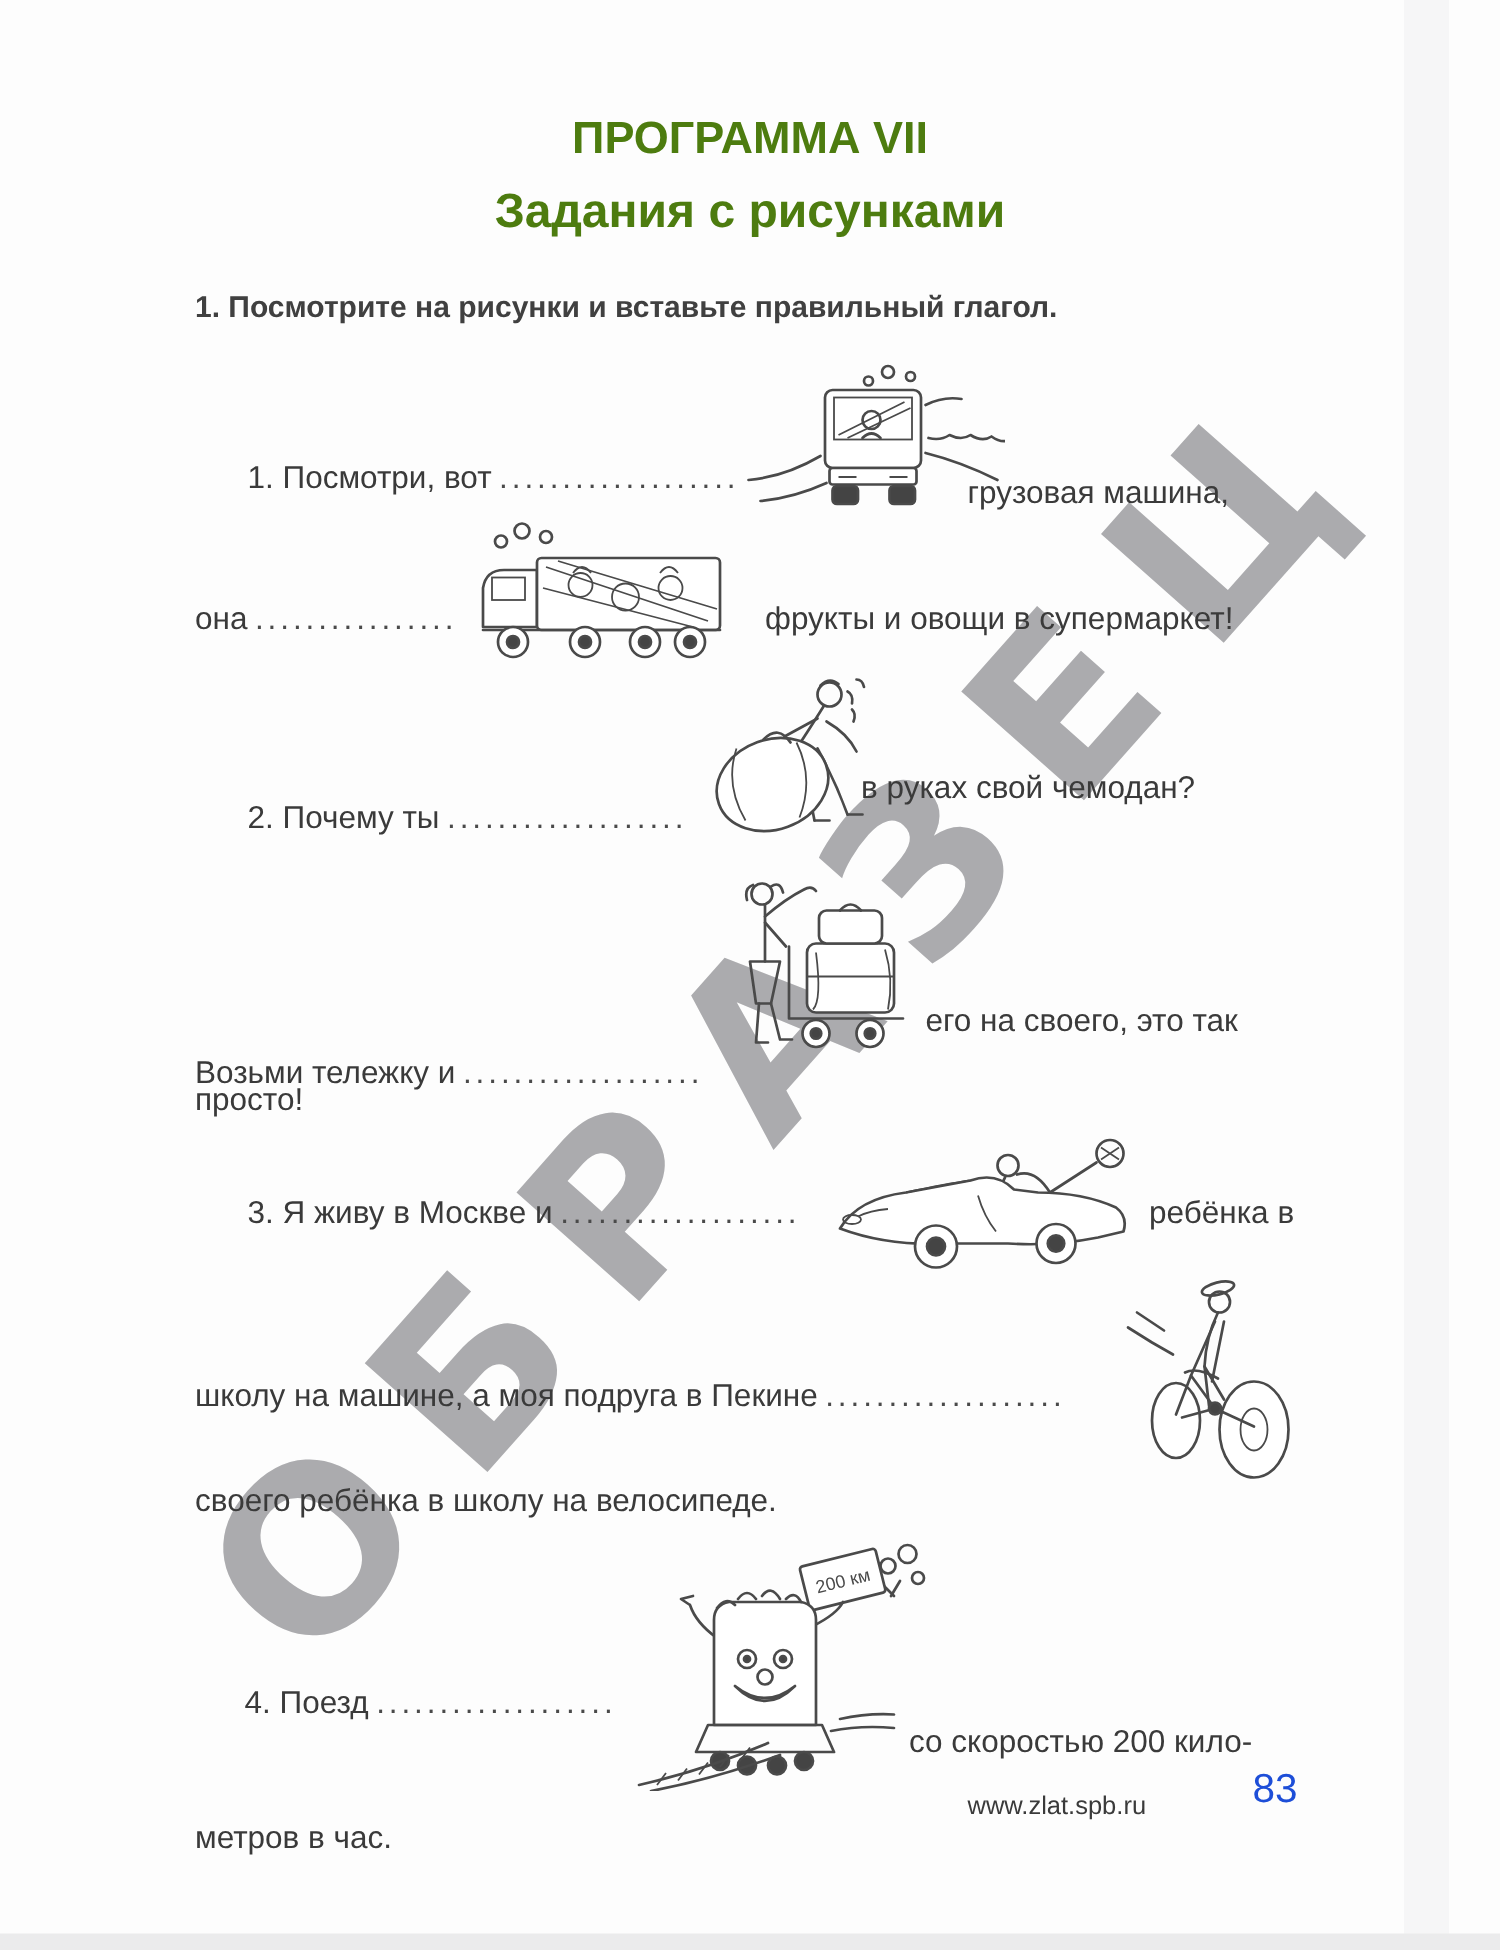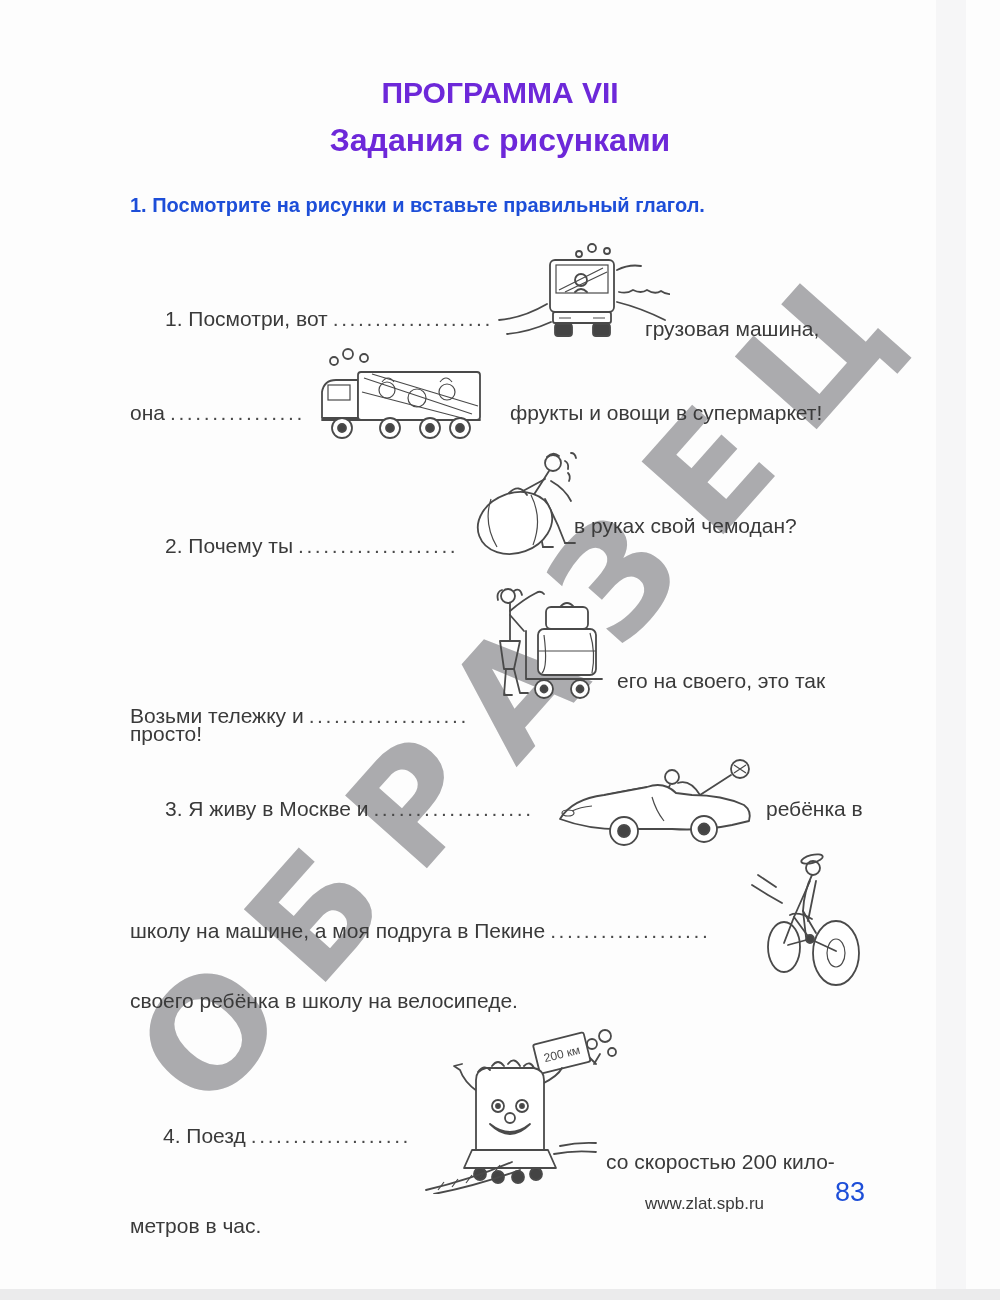--- a/index.html
+++ b/index.html
@@ -12,24 +12,24 @@
   }
   .edge-right{position:absolute;left:936px;top:0;width:30px;height:100%;background:#f6f6f7;z-index:0;}
   .edge-bottom{position:absolute;left:0;top:1289px;width:100%;height:11px;background:#ebebec;z-index:0;}
   .watermark{
     position:absolute;left:527px;top:677px;
     transform:translate(-50%,-50%) rotate(-48.4deg);
     font-family:"DejaVu Sans", sans-serif;
     font-weight:bold;font-size:150px;letter-spacing:38px;
     color:#a5a5a8;white-space:nowrap;z-index:1;opacity:.92;
   }
-  .h1,.h2{position:absolute;left:0;width:100%;text-align:center;font-weight:bold;color:#6d28d9;z-index:2;}
+  .h1,.h2{position:absolute;left:0;width:100%;text-align:center;font-weight:bold;color:#4d7c0f;z-index:2;}
   .h1{top:76px;font-size:30px;}
   .h2{top:122px;font-size:32px;}
-  .instruction{position:absolute;left:130px;top:194px;font-size:20px;font-weight:bold;color:#1d4ed8;white-space:nowrap;z-index:2;}
+  .instruction{position:absolute;left:130px;top:194px;font-size:20px;font-weight:bold;color:#404040;white-space:nowrap;z-index:2;}
   .frag{position:absolute;white-space:nowrap;font-size:21px;color:#3a3a3a;z-index:2;}
   .dots{letter-spacing:2.6px;margin-left:5px;color:#4a4a4a;}
   .illu{position:absolute;z-index:2;}
   .illu svg{display:block;}
   .footer-url{position:absolute;left:645px;top:1194px;font-size:17px;color:#3a3a3a;z-index:2;}
   .page-num{position:absolute;left:835px;top:1177px;font-size:27px;color:#1d4ed8;z-index:2;}
   .sk{stroke:#4a4a4a;stroke-width:1.8;fill:none;stroke-linecap:round;stroke-linejoin:round;}
   .skf{stroke:#4a4a4a;stroke-width:1.8;fill:#444;stroke-linecap:round;stroke-linejoin:round;}
   .skw{stroke:#4a4a4a;stroke-width:1.8;fill:#fff;stroke-linecap:round;stroke-linejoin:round;}
   .skt{stroke:#4a4a4a;stroke-width:1.2;fill:none;}

